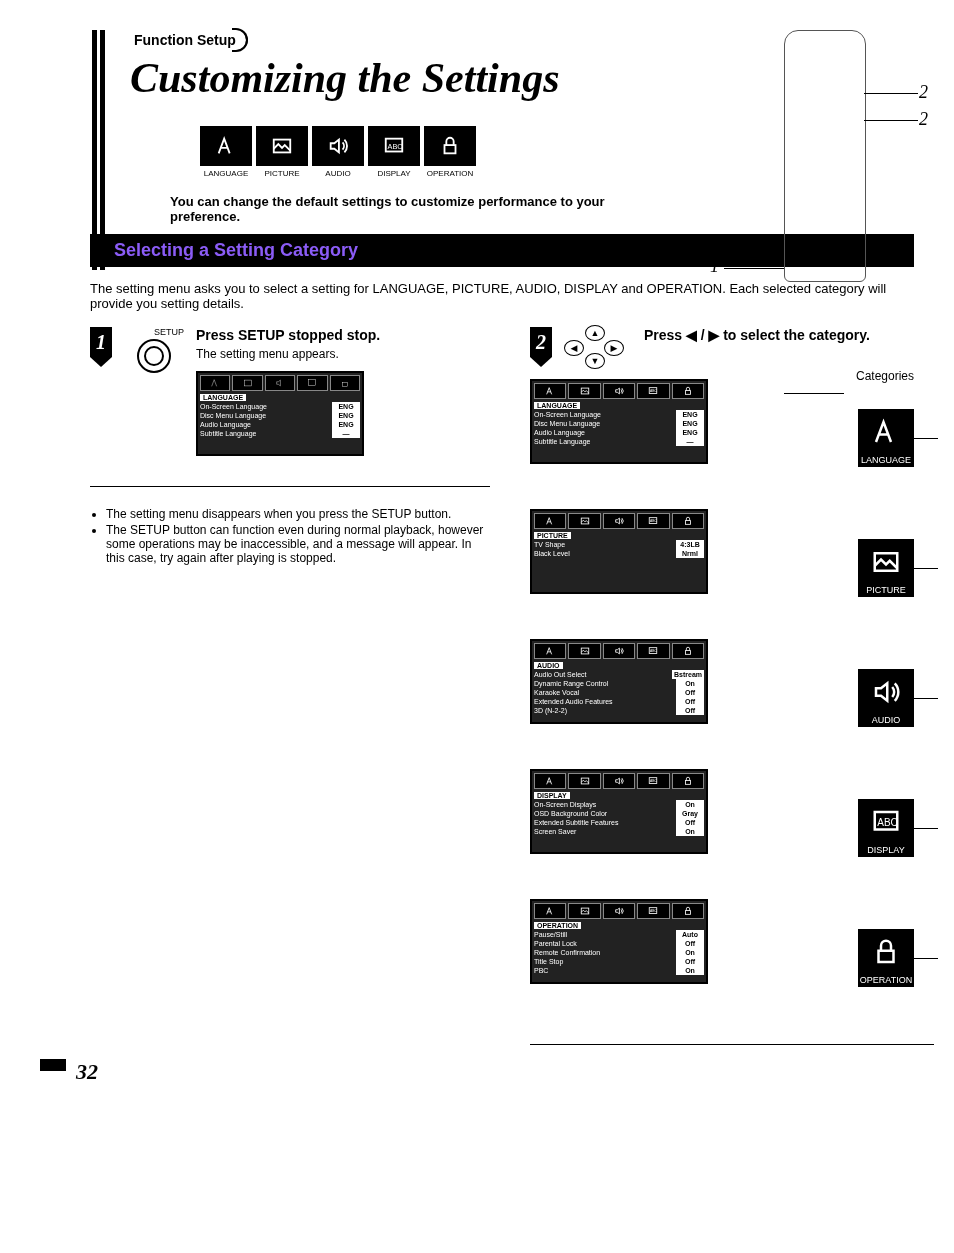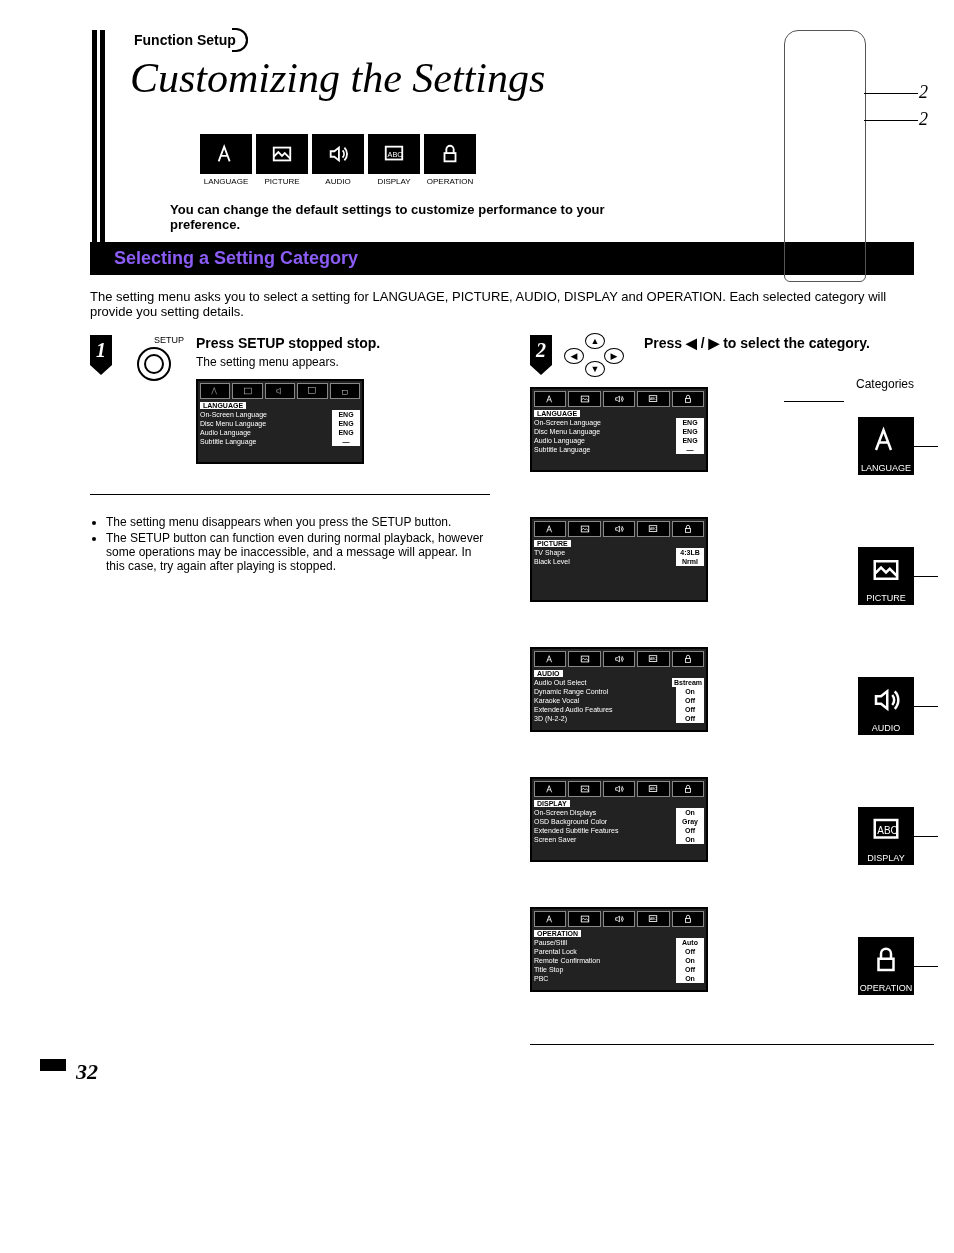--- a/index.html
+++ b/index.html
@@ -57,23 +57,23 @@
     right: -2px;
     top: -2px;
     bottom: -2px;
     width: 14px;
     border: 2px solid #000;
     border-left: none;
     border-radius: 0 12px 12px 0;
   }
   .main-title {
     font-style: italic;
-    font-weight: normal;
+    font-weight: bold;
     font-size: 42px;
-    margin: 4px 0 32px 0;
+    margin: 4px 0 24px 0;
     font-family: "Times New Roman", serif;
   }
 
   .icon-strip {
     margin-left: 70px;
     display: flex;
     gap: 4px;
   }
   .icon-cell {
     width: 52px;

